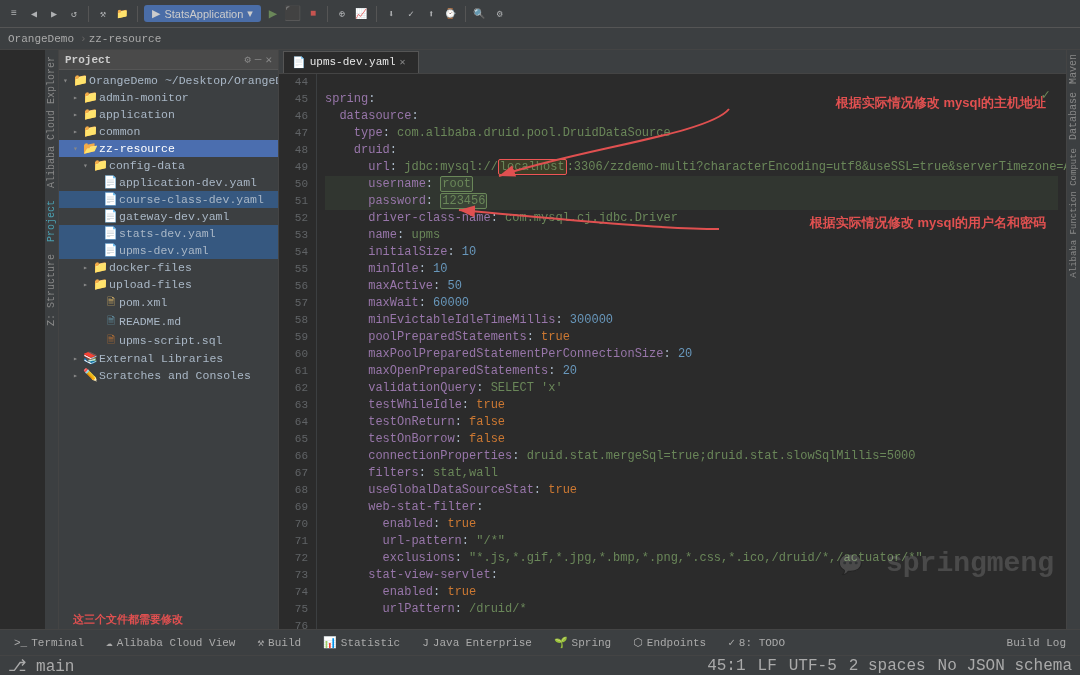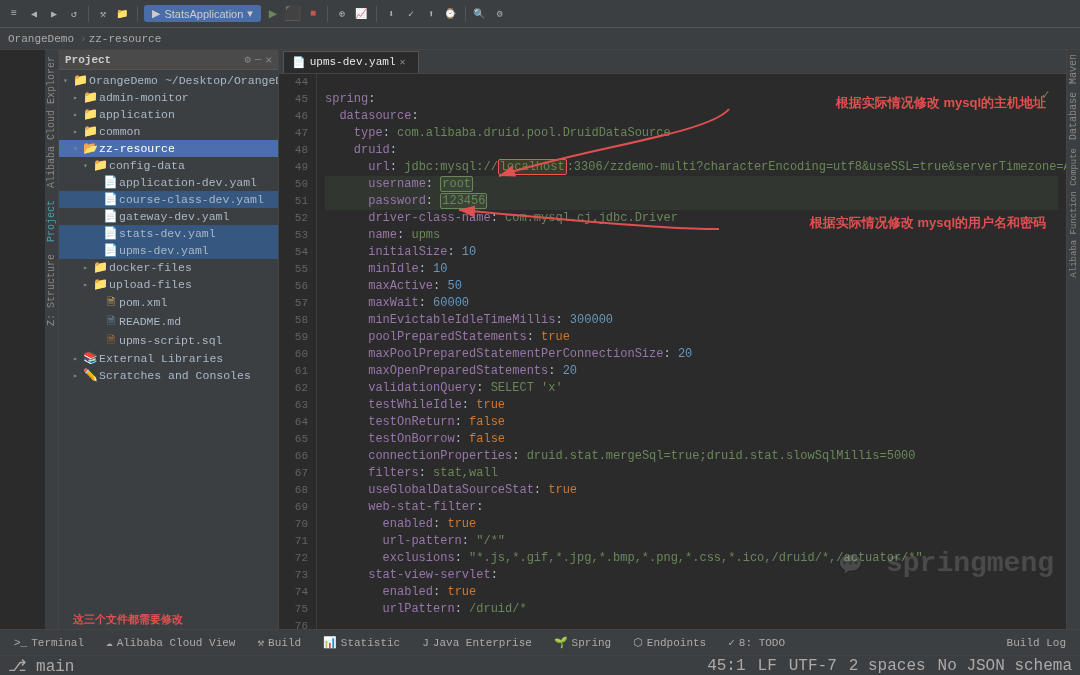--- a/index.html
+++ b/index.html
@@ -750,17 +750,17 @@
   </div>
 </div>
 
 <div class="status-bar">
   <div class="status-left">
     <span class="status-item">⎇ main</span>
   </div>
   <div class="status-right">
     <span class="status-item">45:1</span>
     <span class="status-item">LF</span>
-    <span class="status-item">UTF-7</span>
+    <span class="status-item">UTF-5</span>
     <span class="status-item">2 spaces</span>
     <span class="status-item">No JSON schema</span>
   </div>
 </div>
 
 </body></html>

